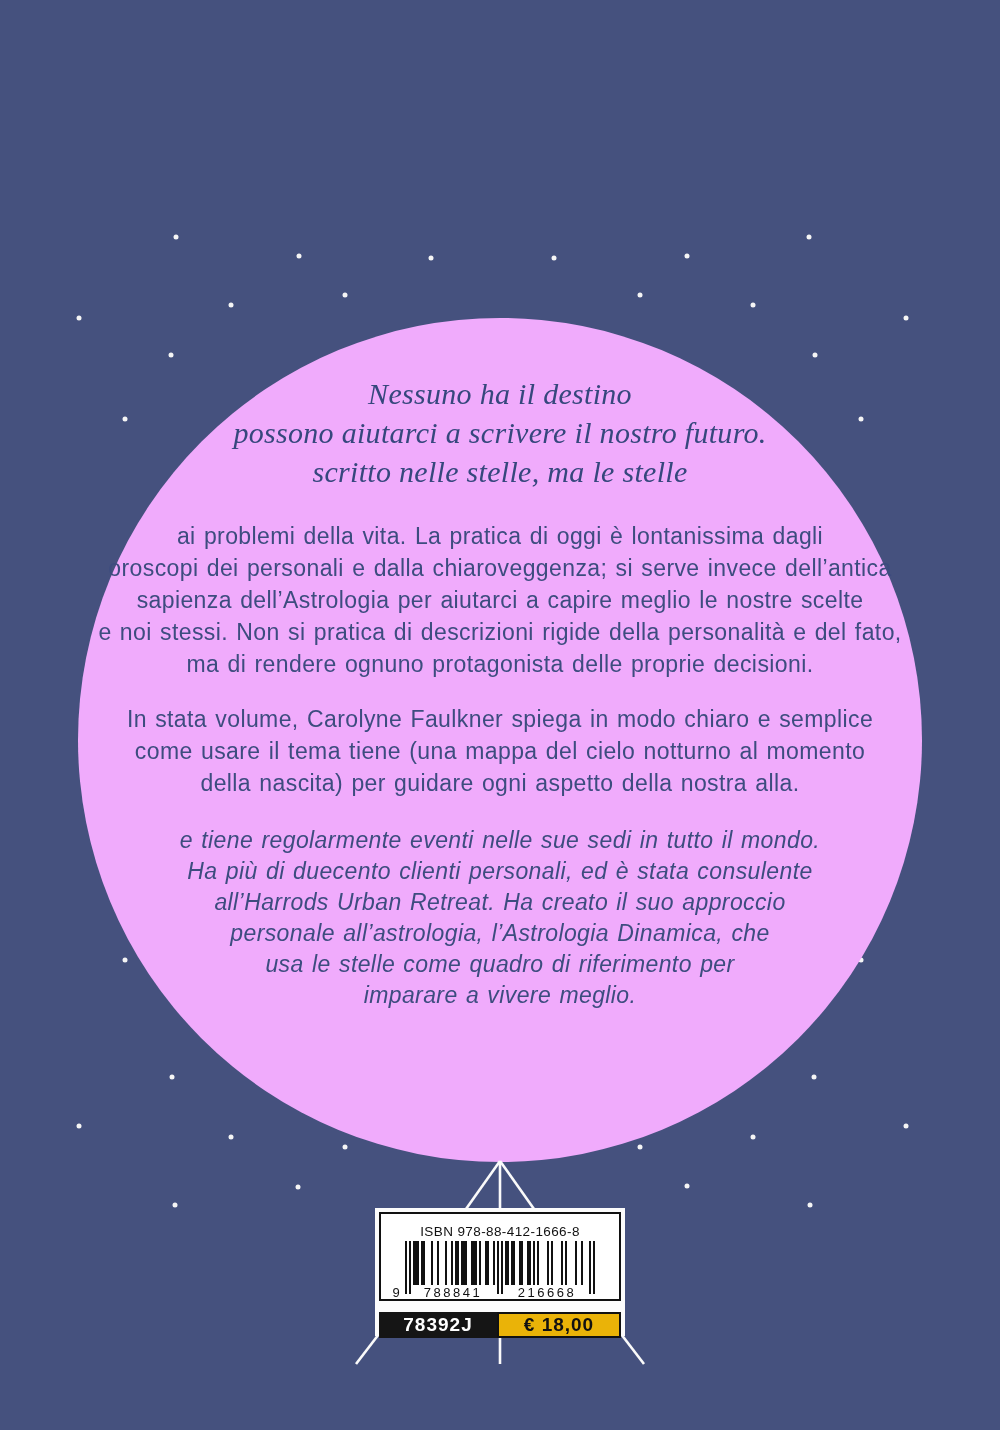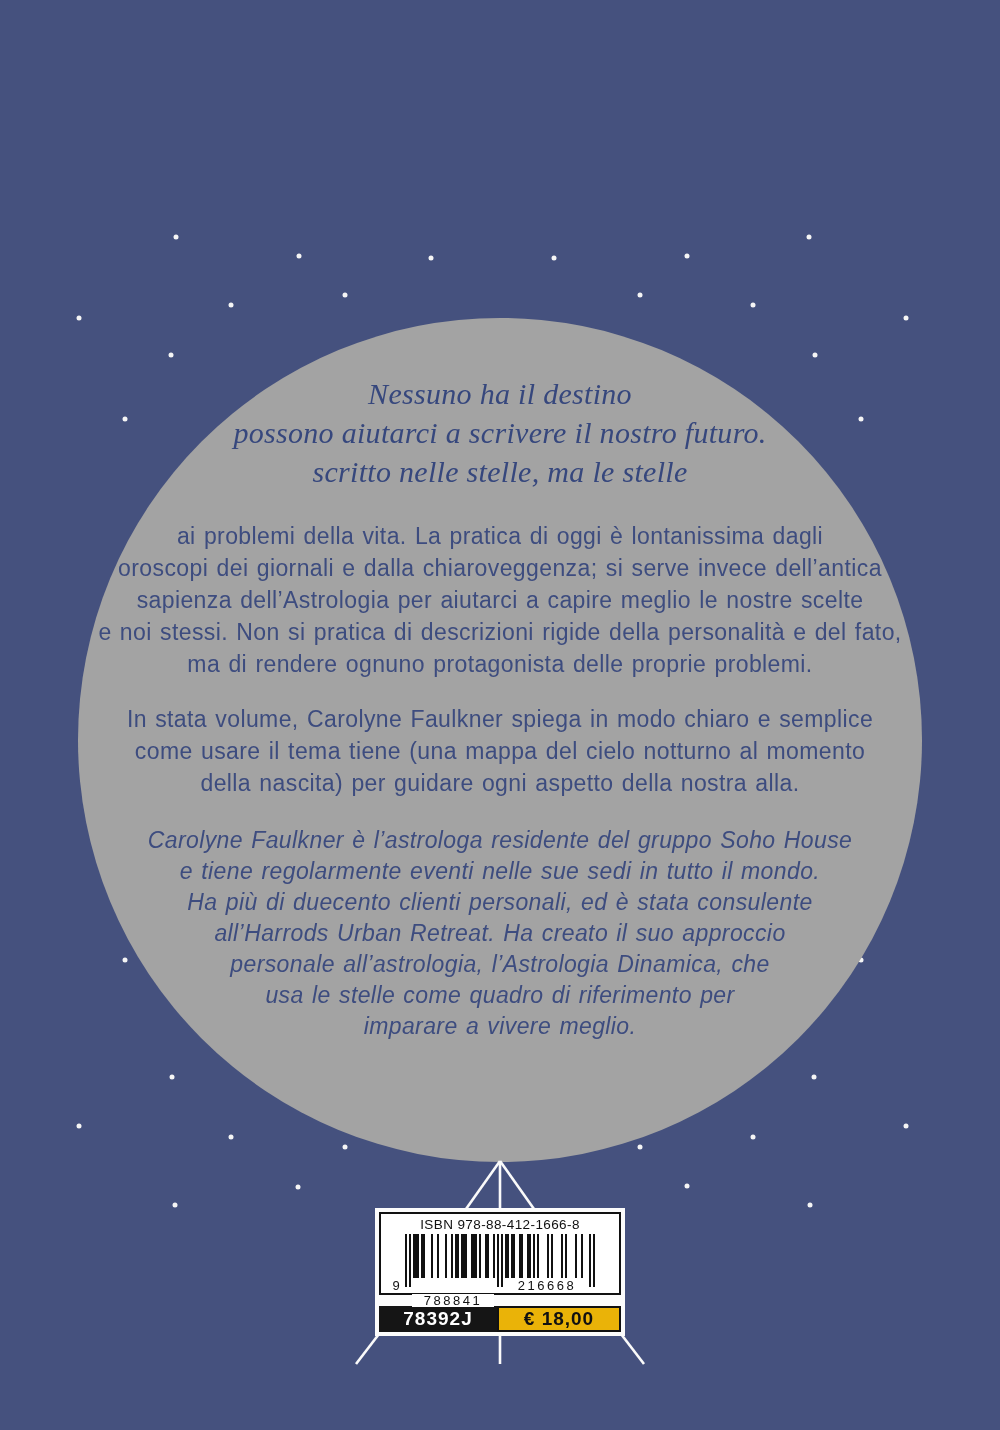--- a/index.html
+++ b/index.html
@@ -10,21 +10,21 @@
   }
   
   .starfield{position:absolute;inset:0;z-index:1;}
   .star{
     position:absolute;width:5px;height:5px;border-radius:50%;
     background:#F5F5F5;transform:translate(-50%,-50%);
   }
   
   .moon{
     position:absolute;left:78px;top:318px;width:844px;height:844px;
-    border-radius:50%;background:#a3a3a3;z-index:2;text-align:center;
+    border-radius:50%;background:#f0abfc;z-index:2;text-align:center;
   }
   .moon-inner{padding-top:56px;}
   .quote{
     font-family:"Liberation Serif","DejaVu Serif",serif;font-style:italic;
     font-size:30px;line-height:39px;color:#36477D;letter-spacing:0.3px;
   }
   .para{margin:0;font-size:23px;line-height:32px;color:#3D4C7F;
     letter-spacing:0.4px;word-spacing:1.5px;}
   .para1{margin-top:29px;}
   .para2{margin-top:23px;}
@@ -32,32 +32,32 @@
   .tline{display:block;}
   
   .easel{position:absolute;left:0;top:0;z-index:3;pointer-events:none;}
   
   .label{
     position:absolute;left:375px;top:1208px;width:250px;height:128px;
     background:#FCFCFC;box-sizing:border-box;padding:4px;
     display:flex;flex-direction:column;z-index:4;
   }
   .panel{border:2px solid #111;background:#fff;height:90px;box-sizing:border-box;position:relative;}
-  .isbn{font-size:13.5px;color:#111;text-align:center;margin-top:3px;letter-spacing:0.4px;white-space:nowrap;}
+  .isbn{font-size:13.5px;color:#111;text-align:center;margin-top:10px;letter-spacing:0.4px;white-space:nowrap;}
   .barswrap{position:relative;width:190px;height:58px;margin:2px auto 0;}
   .bars{display:flex;align-items:flex-start;height:53px;}
   .mod{width:2px;height:44px;}
   .mod.on{background:#111;}
   .mod.guard{height:53px;}
   .bdigit{
     position:absolute;top:45px;height:13px;line-height:13px;background:#fff;
     font-size:13px;color:#111;letter-spacing:2.5px;text-align:center;white-space:nowrap;
   }
   .d9{left:-16px;width:14px;letter-spacing:0;}
-  .dl{left:7px;width:82px;margin-top:15px;}
+  .dl{left:7px;width:82px;}
   .dr{left:101px;width:82px;}
   .pricerow{height:27px;margin-top:11px;display:flex;}
   .codecell{
     width:118px;background:#151515;color:#fff;font-weight:bold;font-size:19px;
     display:flex;align-items:center;justify-content:center;letter-spacing:1px;
   }
   .pricecell{
     flex:1;background:#eab308;border:2px solid #111;box-sizing:border-box;color:#111;
     font-weight:bold;font-size:19px;display:flex;align-items:center;justify-content:center;letter-spacing:1px;
   }
@@ -100,32 +100,31 @@
 
 <div class="moon">
   <div class="moon-inner">
     <div class="quote">
       <span class="tline">Nessuno ha il destino</span>
       <span class="tline">possono aiutarci a scrivere il nostro futuro.</span>
       <span class="tline">scritto nelle stelle, ma le stelle</span>
     </div>
     <p class="para para1">
       <span class="tline">ai problemi della vita. La pratica di oggi è lontanissima dagli</span>
-      <span class="tline">oroscopi dei giornali e dalla chiaroveggenza; si serve invece dell’antica</span>
+      <span class="tline">oroscopi dei personali e dalla chiaroveggenza; si serve invece dell’antica</span>
       <span class="tline">sapienza dell’Astrologia per aiutarci a capire meglio le nostre scelte</span>
       <span class="tline">e noi stessi. Non si pratica di descrizioni rigide della personalità e del fato,</span>
-      <span class="tline">ma di rendere ognuno protagonista delle proprie problemi.</span>
+      <span class="tline">ma di rendere ognuno protagonista delle proprie decisioni.</span>
     </p>
     <p class="para para2">
       <span class="tline">In stata volume, Carolyne Faulkner spiega in modo chiaro e semplice</span>
       <span class="tline">come usare il tema tiene (una mappa del cielo notturno al momento</span>
       <span class="tline">della nascita) per guidare ogni aspetto della nostra alla.</span>
     </p>
     <p class="para bio">
-      <span class="tline">Carolyne Faulkner è l’astrologa residente del gruppo Soho House</span>
       <span class="tline">e tiene regolarmente eventi nelle sue sedi in tutto il mondo.</span>
       <span class="tline">Ha più di duecento clienti personali, ed è stata consulente</span>
       <span class="tline">all’Harrods Urban Retreat. Ha creato il suo approccio</span>
       <span class="tline">personale all’astrologia, l’Astrologia Dinamica, che</span>
       <span class="tline">usa le stelle come quadro di riferimento per</span>
       <span class="tline">imparare a vivere meglio.</span>
     </p>
   </div>
 </div>
 

